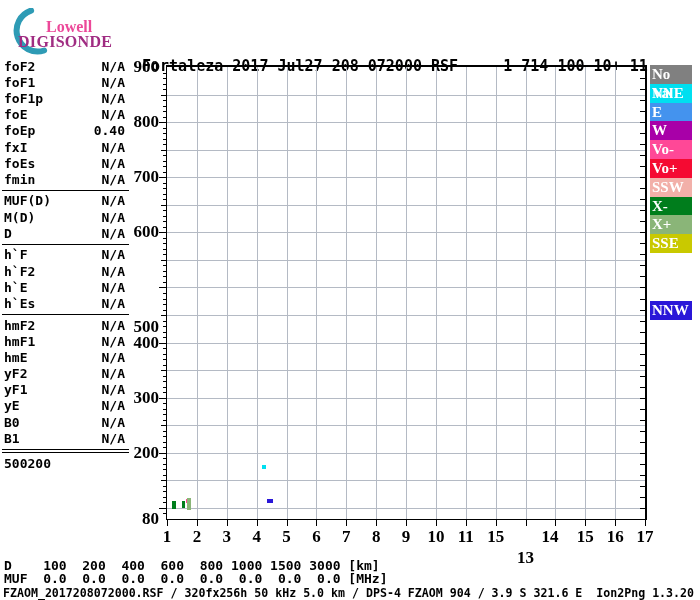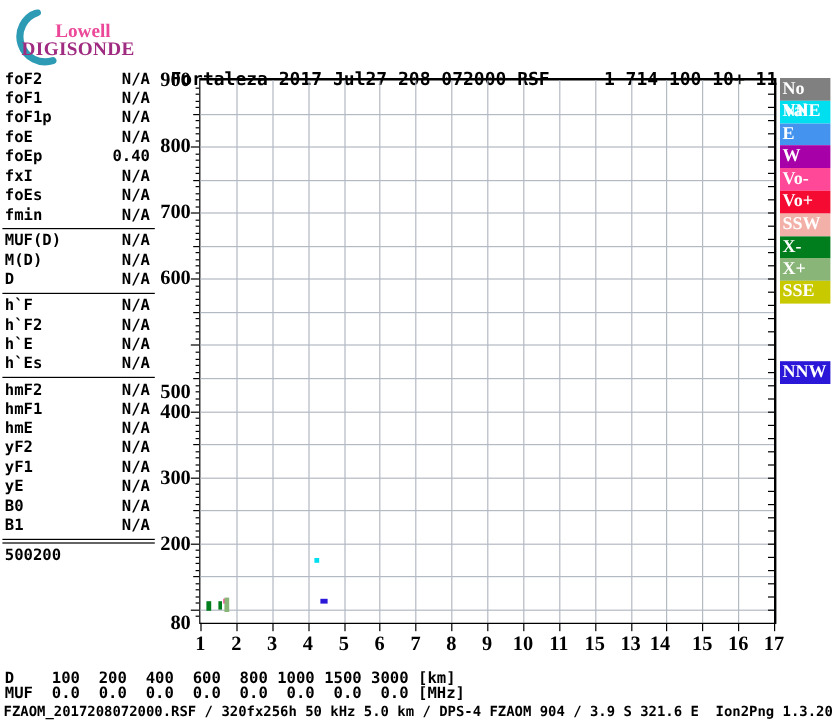--- a/index.html
+++ b/index.html
@@ -340,21 +340,21 @@
     <div class="xlabel" style="left: 194.125px;">8</div>
     <div class="xtick" style="left: 239px;"></div>
     <div class="xlabel" style="left: 224px;">9</div>
     <div class="xtick" style="left: 268.875px;"></div>
     <div class="xlabel" style="left: 253.875px; text-align: center;">10</div>
     <div class="xtick" style="left: 298.75px;"></div>
     <div class="xlabel" style="left: 283.75px;">11</div>
     <div class="xtick" style="left: 328.625px;"></div>
     <div class="xlabel" style="left: 313.625px;">15</div>
     <div class="xtick" style="left: 358.5px;"></div>
-    <div class="xlabel" style="left: 343.5px;">13</div>
+    <div class="xlabel" style="left: 343.5px; margin-top: 21px;">13</div>
     <div class="xtick" style="left: 388.375px;"></div>
     <div class="xlabel" style="left: 368px;">14</div>
     <div class="xtick" style="left: 418.25px;"></div>
     <div class="xlabel" style="left: 403.25px;">15</div>
     <div class="xtick" style="left: 448.125px;"></div>
     <div class="xlabel" style="left: 433.125px;">16</div>
     <div class="xtick" style="left: 478px;"></div>
     <div class="xlabel" style="left: 463px;">17</div>
     <div class="ylabel" style="top: -9px;">900</div>
     <div class="ylabel" style="top: 46.122px;">800</div>

